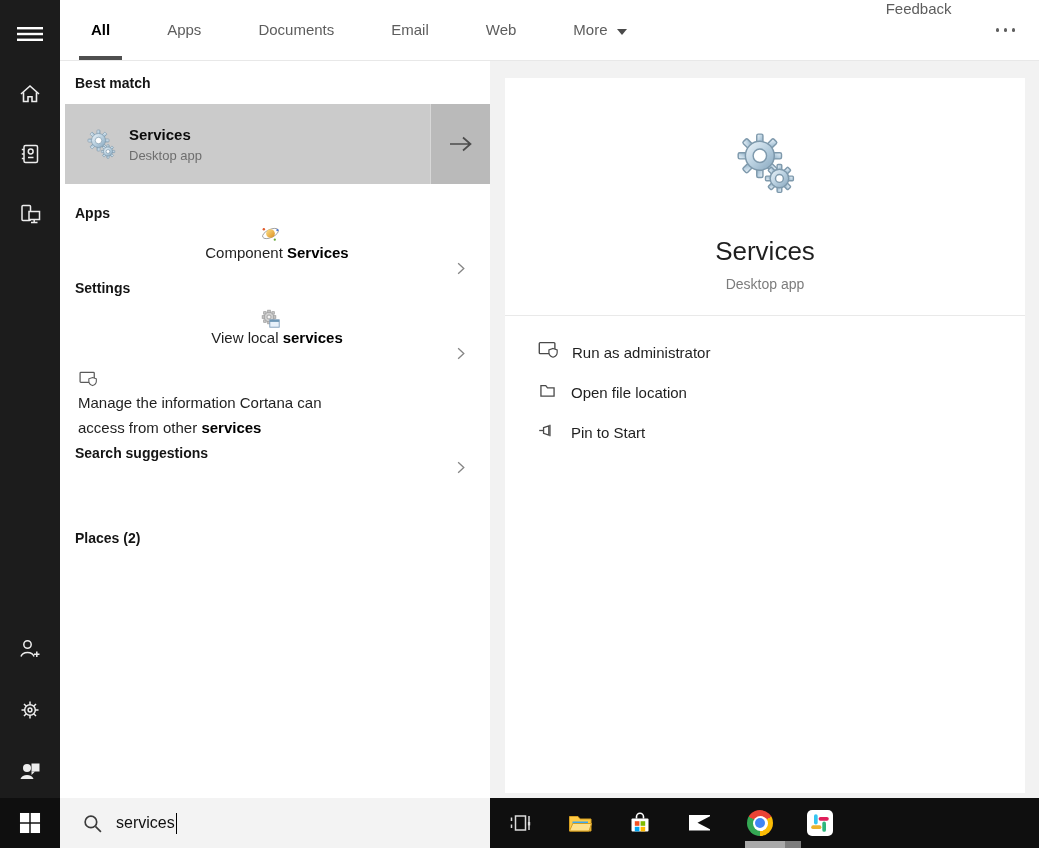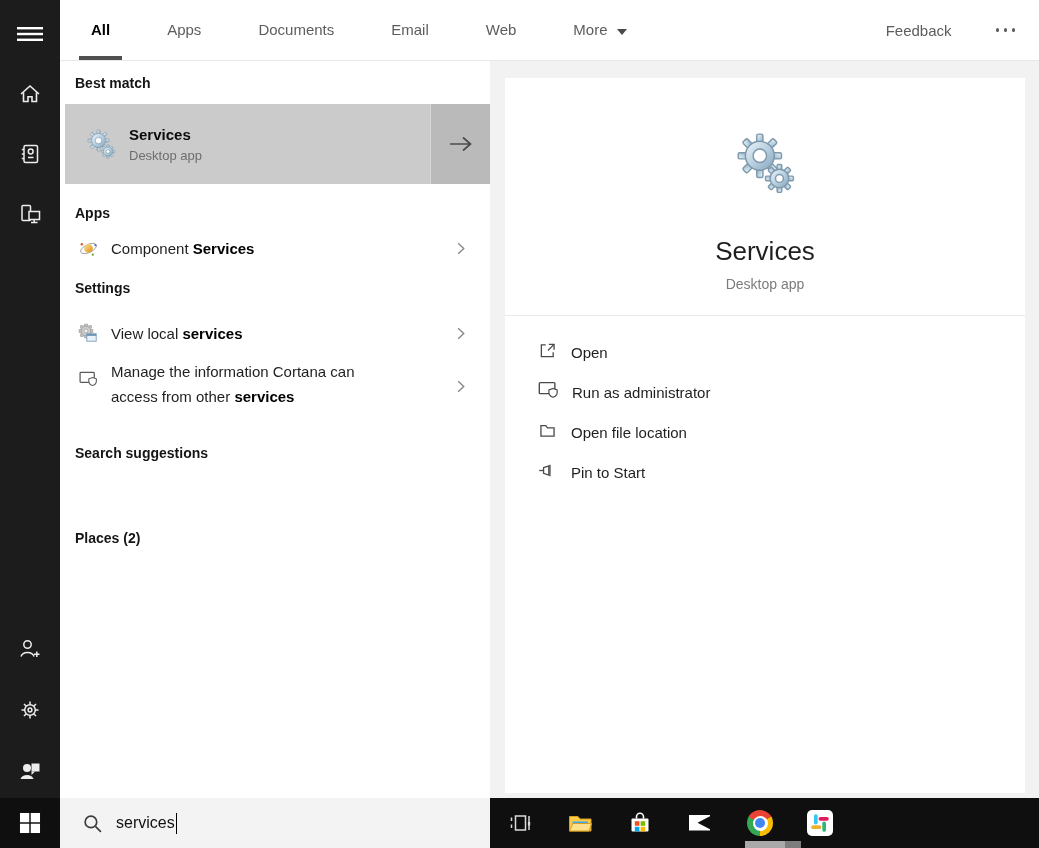--- a/index.html
+++ b/index.html
@@ -30,30 +30,30 @@
 
   
   .topbar { position:absolute; left:60px; top:0; width:979px; height:61px; background:#fff;
     border-bottom:1px solid #e8e8e8; display:flex; align-items:stretch; z-index:4; }
   .tabs { display:flex; padding-left:31px;gap:24px; }
   .tab { position:relative; line-height:60px; font-size:15px; color:#5d5d5d; margin-right:33px; cursor:pointer; white-space:nowrap; }
   .tab.active { color:#000; font-weight:700; }
   .tab.active::after { content:""; position:absolute; left:-12px; right:-12px; bottom:0; height:4px; background:#4f4f4f; }
   .caret-down { display:inline-block; width:0; height:0; border-left:5px solid transparent;
     border-right:5px solid transparent; border-top:6px solid #4a4a4a; margin-left:9px; }
-  .topbar-right { margin-left:auto; display:flex; align-items:center; padding-right:18px; }
+  .topbar-right { margin-left:auto; display:flex; padding-right:18px; }
   .feedback { font-size:15px; color:#5d5d5d; margin-right:38px; cursor:pointer; }
   .dots { display:flex; align-items:center; gap:4.5px; cursor:pointer; padding:6px; }
   .dots i { width:3.5px; height:3.5px; border-radius:50%; background:#5f5f5f; }
 
   
   .results { position:absolute; left:60px; top:61px; width:430px; height:737px; background:#fff; z-index:3; }
   .sec-header { position:absolute; left:15px; font-size:14px; font-weight:700; color:#151515; }
   .row { position:absolute; left:0; width:430px; display:flex; align-items:center;
-    padding-left:18px; padding-right:14px; cursor:pointer; }
+    padding-left:18px; padding-right:14px; cursor:pointer;flex-direction:column; }
   .row .ric { width:20px; display:flex; justify-content:center; margin-right:13px; flex:0 0 20px; }
   .row-label { font-size:15px; color:#1f1f1f; }
   .row-label b { font-weight:700; color:#000; }
   .sug-suffix { color:#8a8a8a; }
   .chev { margin-left:auto; margin-right:8px; color:#858585; flex:0 0 auto; display:flex; }
 
   .best-row { position:absolute; left:5px; top:43px; width:425px; height:80px; background:#cbcbcb;
     display:flex; align-items:center; padding-left:20px; cursor:pointer; }
   .best-text { margin-left:12px; }
   .best-title { font-size:15px; font-weight:700; color:#0b0b0b; }
@@ -401,32 +401,20 @@
         <svg width="66" height="66" viewBox="0 0 64 64">
             <use href="#gears"></use>
           </svg>
         <div class="hero-title">Services</div>
         <div class="hero-sub">Desktop app</div>
       </div>
       <div class="card-divider"></div>
       <div class="actions">
         <div class="action-row">
           <span>
-            <svg width="21" height="21" viewBox="0 0 24 24">
-              <g fill="none" stroke="currentColor" stroke-width="1.5">
-                <path d="M10 5.5 H5 V19 H18.5 V14"></path>
-                  <path d="M13.5 5 H19.5 V11"></path>
-                  <path d="M19.5 5 L12.5 12"></path>
-              </g>
-            </svg>
-          </span>
-          <span class="action-label">Open</span>
-        </div>
-        <div class="action-row">
-          <span>
             <svg width="22" height="22" viewBox="0 0 24 24">
                 <use href="#monitor-shield"></use>
               </svg>
           </span>
           <span class="action-label">Run as administrator</span>
         </div>
         <div class="action-row">
           <span>
             <svg width="21" height="21" viewBox="0 0 24 24">
               <path d="M4.5 6.5 H10 L12 9 H19.5 V18.5 H4.5 Z" fill="none" stroke="currentColor" stroke-width="1.5"></path>

